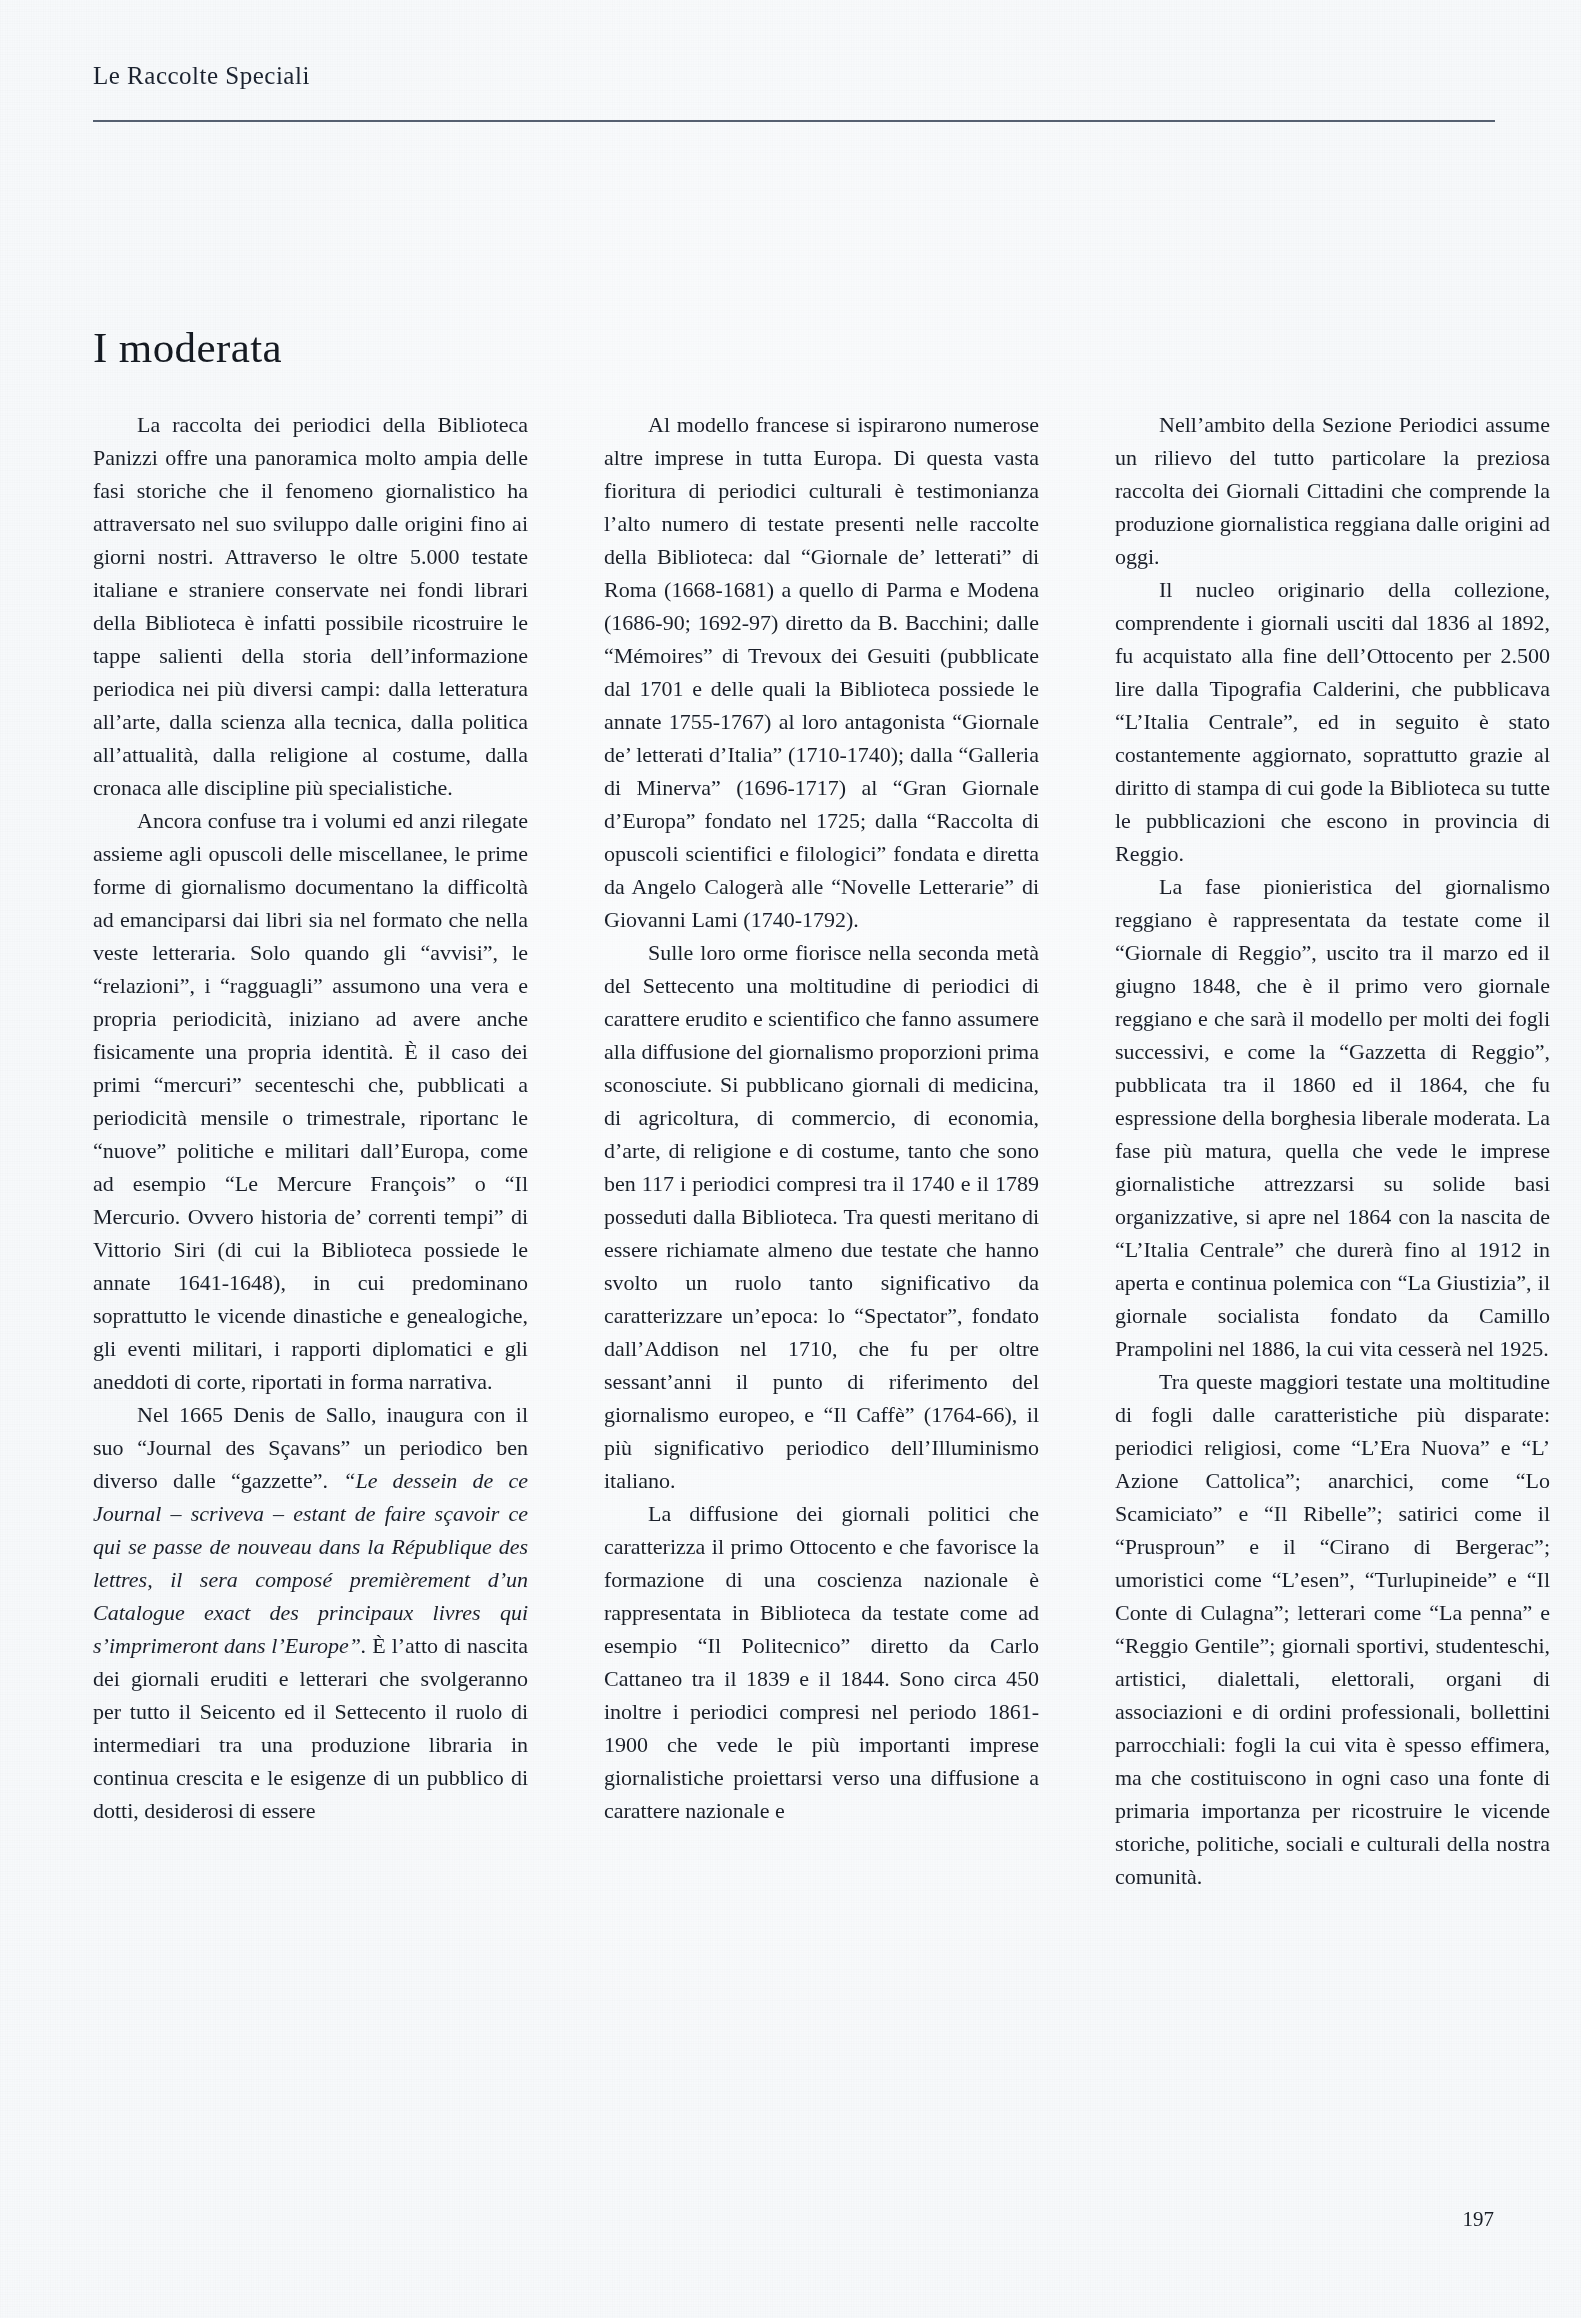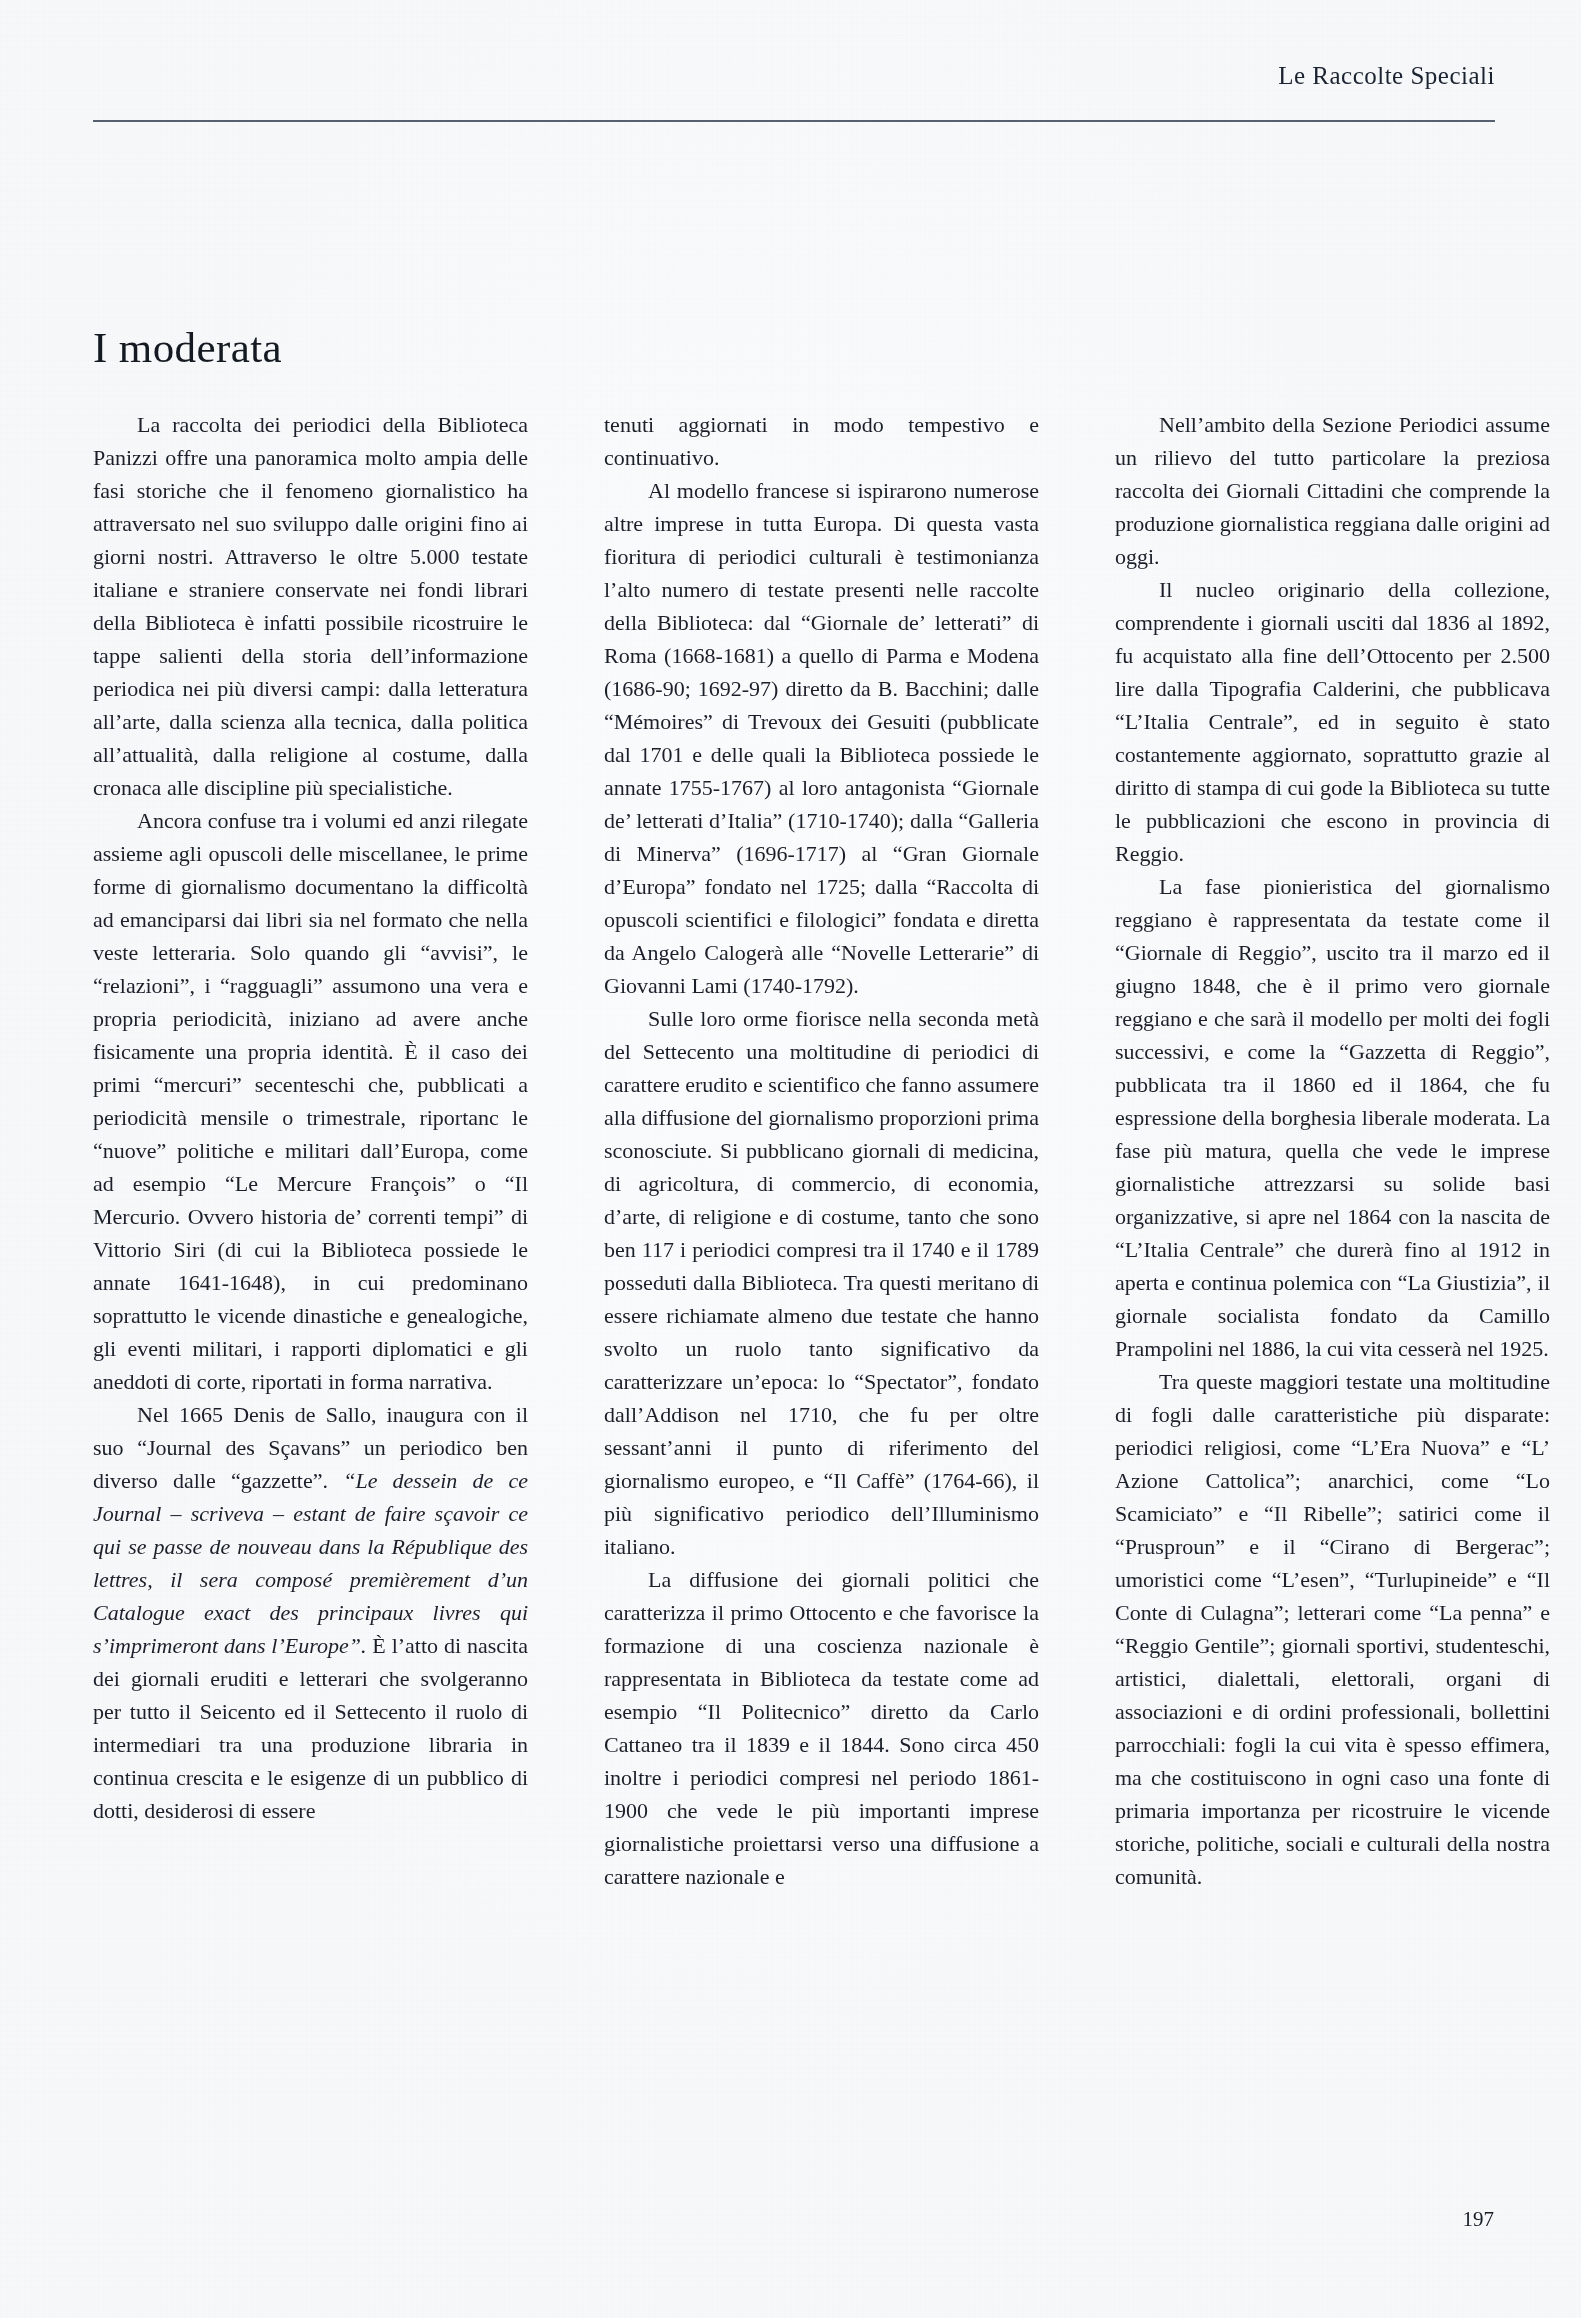--- a/index.html
+++ b/index.html
@@ -28,21 +28,20 @@
     pointer-events: none;
     background: radial-gradient(ellipse at 48% 42%, rgba(255,255,255,0.55) 0%, rgba(243,246,249,0.0) 62%);
   }
 
   
   .runhead {
     position: absolute;
     left: 93px;
     top: 62px;
     width: 1402px;
-    text-align: right;
     font-size: 25px;
     letter-spacing: 0.5px;
     color: #1c2330;
   }
   .runhead-rule {
     position: absolute;
     left: 93px;
     top: 120px;
     width: 1402px;
     height: 1.6px;
@@ -118,21 +117,20 @@
 
   <h1 class="page-title">I moderata</h1>
 
   <div class="columns">
     <div class="col">
         <p class="indent"><span>La raccolta dei periodici della Biblioteca Panizzi offre una panoramica molto ampia delle fasi storiche che il fenomeno giornalistico ha attraversato nel suo sviluppo dalle origini fino ai giorni nostri. Attraverso le oltre 5.000 testate italiane e straniere conservate nei fondi librari della Biblioteca è infatti possibile ricostruire le tappe salienti della storia dell’informazione periodica nei più diversi campi: dalla letteratura all’arte, dalla scienza alla tecnica, dalla politica all’attualità, dalla religione al costume, dalla cronaca alle discipline più specialistiche.</span></p>
         <p class="indent"><span>Ancora confuse tra i volumi ed anzi rilegate assieme agli opuscoli delle miscellanee, le prime forme di giornalismo documentano la difficoltà ad emanciparsi dai libri sia nel formato che nella veste letteraria. Solo quando gli “avvisi”, le “relazioni”, i “ragguagli” assumono una vera e propria periodicità, iniziano ad avere anche fisicamente una propria identità. È il caso dei primi “mercuri” secenteschi che, pubblicati a periodicità mensile o trimestrale, riportanc le “nuove” politiche e militari dall’Europa, come ad esempio “Le Mercure François” o “Il Mercurio. Ovvero historia de’ correnti tempi” di Vittorio Siri (di cui la Biblioteca possiede le annate 1641-1648), in cui predominano soprattutto le vicende dinastiche e genealogiche, gli eventi militari, i rapporti diplomatici e gli aneddoti di corte, riportati in forma narrativa.</span></p>
         <p class="indent"><span>Nel 1665 Denis de Sallo, inaugura con il suo “Journal des Sçavans” un periodico ben diverso dalle “gazzette”. </span><span class="ital">“Le dessein de ce Journal – scriveva – estant de faire sçavoir ce qui se passe de nouveau dans la République des lettres, il sera composé premièrement d’un Catalogue exact des principaux livres qui s’imprimeront dans l’Europe”.</span><span> È l’atto di nascita dei giornali eruditi e letterari che svolgeranno per tutto il Seicento ed il Settecento il ruolo di intermediari tra una produzione libraria in continua crescita e le esigenze di un pubblico di dotti, desiderosi di essere</span></p>
       </div>
     <div class="col">
-        <p class="cont"><span>tenuti aggiornati in modo tempestivo e continuativo.</span></p>
         <p class="indent"><span>Al modello francese si ispirarono numerose altre imprese in tutta Europa. Di questa vasta fioritura di periodici culturali è testimonianza l’alto numero di testate presenti nelle raccolte della Biblioteca: dal “Giornale de’ letterati” di Roma (1668-1681) a quello di Parma e Modena (1686-90; 1692-97) diretto da B. Bacchini; dalle “Mémoires” di Trevoux dei Gesuiti (pubblicate dal 1701 e delle quali la Biblioteca possiede le annate 1755-1767) al loro antagonista “Giornale de’ letterati d’Italia” (1710-1740); dalla “Galleria di Minerva” (1696-1717) al “Gran Giornale d’Europa” fondato nel 1725; dalla “Raccolta di opuscoli scientifici e filologici” fondata e diretta da Angelo Calogerà alle “Novelle Letterarie” di Giovanni Lami (1740-1792).</span></p>
         <p class="indent"><span>Sulle loro orme fiorisce nella seconda metà del Settecento una moltitudine di periodici di carattere erudito e scientifico che fanno assumere alla diffusione del giornalismo proporzioni prima sconosciute. Si pubblicano giornali di medicina, di agricoltura, di commercio, di economia, d’arte, di religione e di costume, tanto che sono ben 117 i periodici compresi tra il 1740 e il 1789 posseduti dalla Biblioteca. Tra questi meritano di essere richiamate almeno due testate che hanno svolto un ruolo tanto significativo da caratterizzare un’epoca: lo “Spectator”, fondato dall’Addison nel 1710, che fu per oltre sessant’anni il punto di riferimento del giornalismo europeo, e “Il Caffè” (1764-66), il più significativo periodico dell’Illuminismo italiano.</span></p>
         <p class="indent"><span>La diffusione dei giornali politici che caratterizza il primo Ottocento e che favorisce la formazione di una coscienza nazionale è rappresentata in Biblioteca da testate come ad esempio “Il Politecnico” diretto da Carlo Cattaneo tra il 1839 e il 1844. Sono circa 450 inoltre i periodici compresi nel periodo 1861-1900 che vede le più importanti imprese giornalistiche proiettarsi verso una diffusione a carattere nazionale e</span></p>
       </div>
     <div class="col">
         <p class="indent"><span>Nell’ambito della Sezione Periodici assume un rilievo del tutto particolare la preziosa raccolta dei Giornali Cittadini che comprende la produzione giornalistica reggiana dalle origini ad oggi.</span></p>
         <p class="indent"><span>Il nucleo originario della collezione, comprendente i giornali usciti dal 1836 al 1892, fu acquistato alla fine dell’Ottocento per 2.500 lire dalla Tipografia Calderini, che pubblicava “L’Italia Centrale”, ed in seguito è stato costantemente aggiornato, soprattutto grazie al diritto di stampa di cui gode la Biblioteca su tutte le pubblicazioni che escono in provincia di Reggio.</span></p>
         <p class="indent"><span>La fase pionieristica del giornalismo reggiano è rappresentata da testate come il “Giornale di Reggio”, uscito tra il marzo ed il giugno 1848, che è il primo vero giornale reggiano e che sarà il modello per molti dei fogli successivi, e come la “Gazzetta di Reggio”, pubblicata tra il 1860 ed il 1864, che fu espressione della borghesia liberale moderata. La fase più matura, quella che vede le imprese giornalistiche attrezzarsi su solide basi organizzative, si apre nel 1864 con la nascita de “L’Italia Centrale” che durerà fino al 1912 in aperta e continua polemica con “La Giustizia”, il giornale socialista fondato da Camillo Prampolini nel 1886, la cui vita cesserà nel 1925.</span></p>
         <p class="indent"><span>Tra queste maggiori testate una moltitudine di fogli dalle caratteristiche più disparate: periodici religiosi, come “L’Era Nuova” e “L’ Azione Cattolica”; anarchici, come “Lo Scamiciato” e “Il Ribelle”; satirici come il “Prusproun” e il “Cirano di Bergerac”; umoristici come “L’esen”, “Turlupineide” e “Il Conte di Culagna”; letterari come “La penna” e “Reggio Gentile”; giornali sportivi, studenteschi, artistici, dialettali, elettorali, organi di associazioni e di ordini professionali, bollettini parrocchiali: fogli la cui vita è spesso effimera, ma che costituiscono in ogni caso una fonte di primaria importanza per ricostruire le vicende storiche, politiche, sociali e culturali della nostra comunità.</span></p>
       </div>

